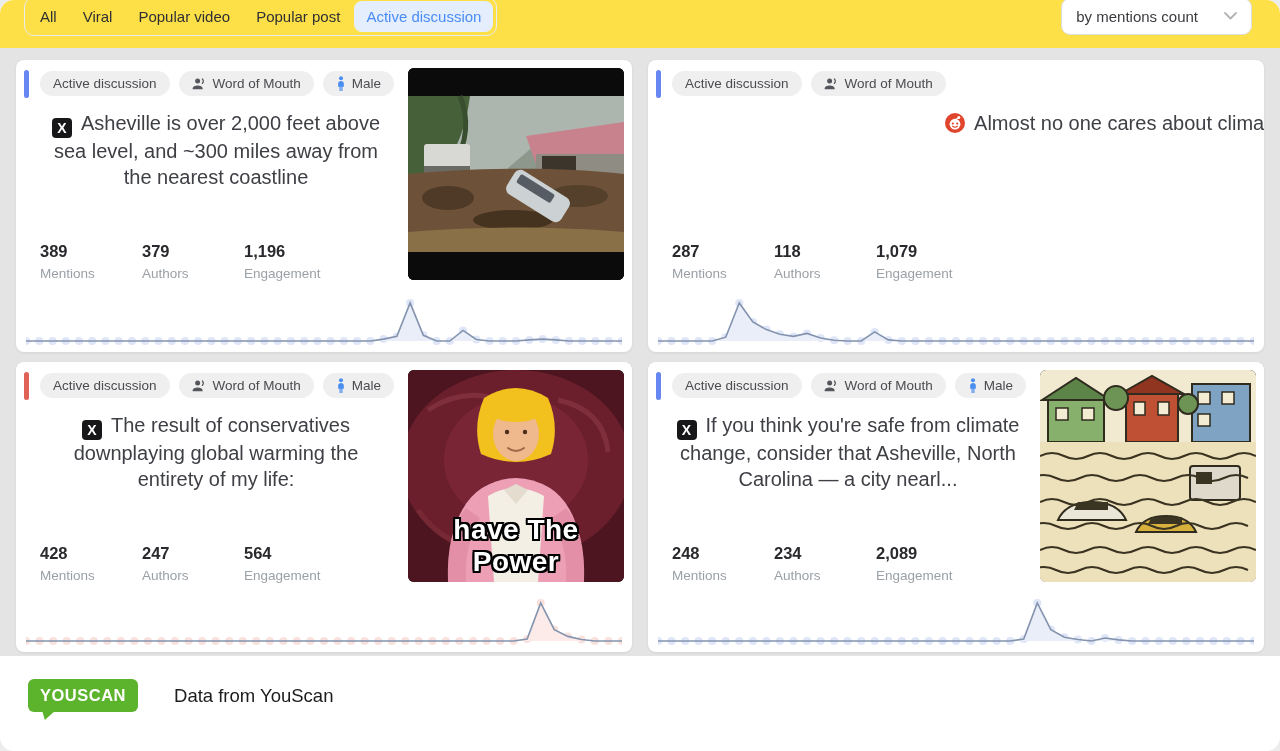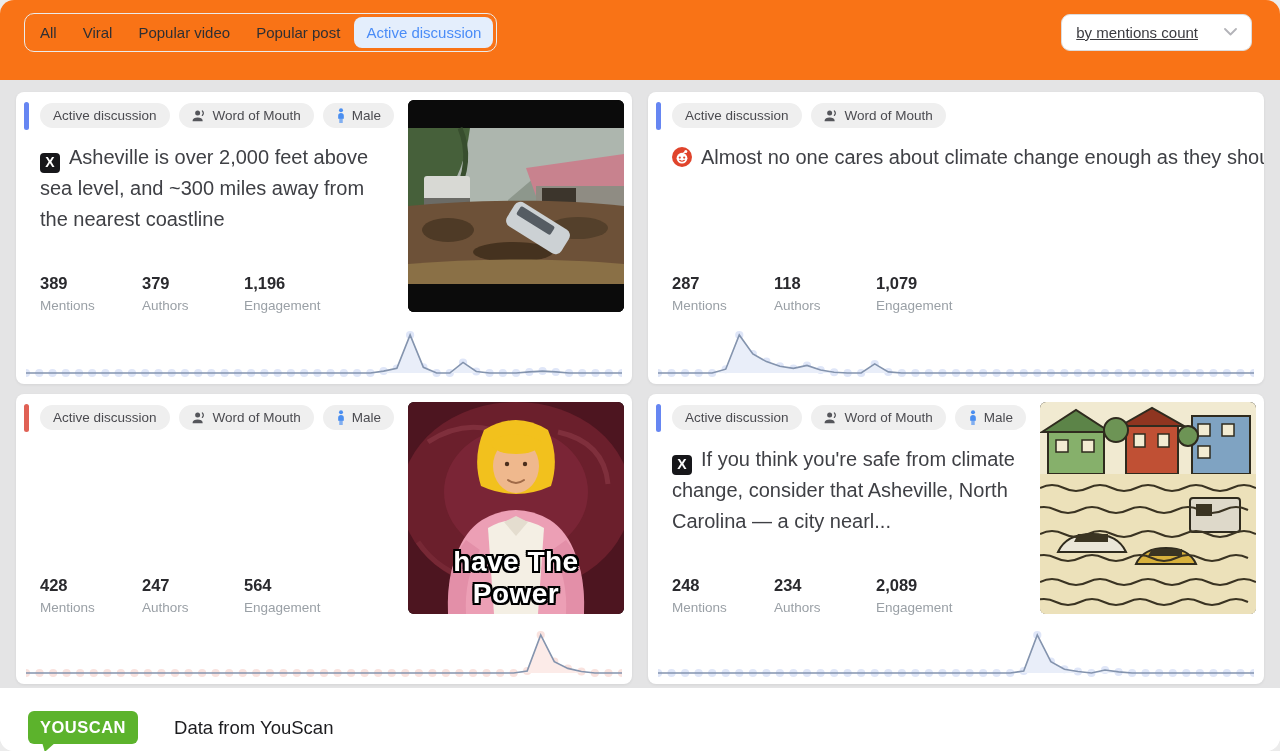--- a/index.html
+++ b/index.html
@@ -1,34 +1,34 @@
 <!DOCTYPE html>
 <html><head>
 <meta charset="utf-8">
 <style>
   html,body{margin:0;padding:0;background:#ececec;font-family:"Liberation Sans","DejaVu Sans",sans-serif;-webkit-font-smoothing:antialiased;}
   .page{width:1280px;height:751px;background:#fff;border-radius:14px;overflow:hidden;position:relative;margin:0 auto;}
 
   
-  .header{height:80px;background:#f97316;display:flex;align-items:center;justify-content:space-between;padding:0 28px 16px 24px;box-sizing:border-box;}
+  .header{height:48px;background:#fde047;display:flex;align-items:center;justify-content:space-between;padding:0 28px 16px 24px;box-sizing:border-box;}
   .tabbar{display:flex;align-items:center;border:1px solid #ebebeb;border-radius:10px;padding:3px;gap:2px;}
   .tab{font-size:15px;color:#2f2f33;padding:7px 12px;border-radius:8px;cursor:pointer;white-space:nowrap;}
   .tab.active{background:#e4eefc;color:#4a8cf7;}
   .dropdown{display:flex;align-items:center;gap:26px;border:1px solid #dcdcdc;border-radius:9px;padding:9px 14px;background:#fff;cursor:pointer;}
-  .dropdown span{font-size:15px;color:#3b3b40;text-decoration:underline;}
+  .dropdown span{font-size:15px;color:#3b3b40;}
   .chev{width:13px;height:8px;display:inline-block;}
 
   
   .grid{background:#e4e4e5;padding:12px 16px 4px 16px;display:grid;grid-template-columns:1fr 1fr;grid-template-rows:292px 290px;gap:10px 16px;}
   .card{background:#fff;border-radius:8px;position:relative;box-shadow:0 1px 3px rgba(0,0,0,.07);overflow:hidden;}
   .accent{position:absolute;left:8px;top:10px;width:5px;height:28px;border-radius:3px;}
   .badges{position:absolute;left:24px;top:11px;display:flex;gap:9px;}
   .badge{display:inline-flex;align-items:center;gap:6px;background:#efefef;border-radius:14px;padding:5px 13px;font-size:13.5px;color:#4b4b50;white-space:nowrap;}
   .badge svg{display:block;}
-  .title{position:absolute;left:24px;top:50px;font-size:20px;line-height:31px;color:#3f4045;}
+  .title{position:absolute;left:24px;top:50px;font-size:20px;line-height:26px;color:#3f4045;text-align:center;}
   .title.narrow{width:352px;}
   .title.wide{width:1160px;}
   .src-icon{display:inline-flex;align-items:center;justify-content:center;width:20px;height:20px;border-radius:4px;margin-right:9px;vertical-align:-3px;}
   .x-ico{background:#17171a;color:#fff;font-weight:700;font-size:14px;}
   .stats{position:absolute;left:24px;top:182px;display:flex;}
   .stat{min-width:102px;}
   .stat .v{font-size:16.5px;font-weight:600;color:#2a2a2e;}
   .stat .l{font-size:13.5px;color:#9aa0a6;margin-top:5px;}
   .thumb{position:absolute;top:8px;right:8px;width:216px;height:212px;border-radius:6px;overflow:hidden;background:#000;}
   .thumb svg{display:block;}
@@ -288,20 +288,23 @@
           <span>Word of Mouth</span>
           </span>
         <span class="badge">
           <svg width="10" height="15" viewBox="0 0 10 18">
               <circle cx="5" cy="2.6" r="2.4" fill="#4a8ef0"></circle>
               <path d="M5 6C3 6 1.6 7.2 1.6 9.4V13h1.6v5h1.4v-5h.8v5h1.4v-5h1.6V9.4C8.4 7.2 7 6 5 6z" fill="#4a8ef0"></path>
             </svg>
           <span>Male</span>
           </span>
       </div>
+      <div class="title narrow">
+        <span class="src-icon x-ico">X</span><span>The result of conservatives downplaying global warming the entirety of my life:</span>
+      </div>
       <div class="stats">
         <div class="stat">
             <div class="v">428</div>
             <div class="l">Mentions</div>
           </div>
         <div class="stat">
             <div class="v">247</div>
             <div class="l">Authors</div>
           </div>
         <div class="stat">

